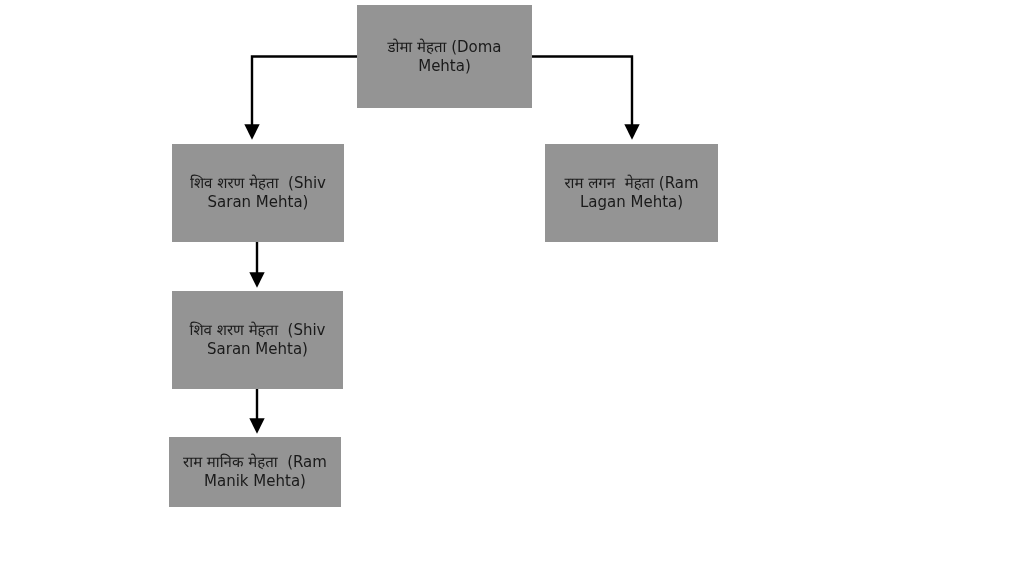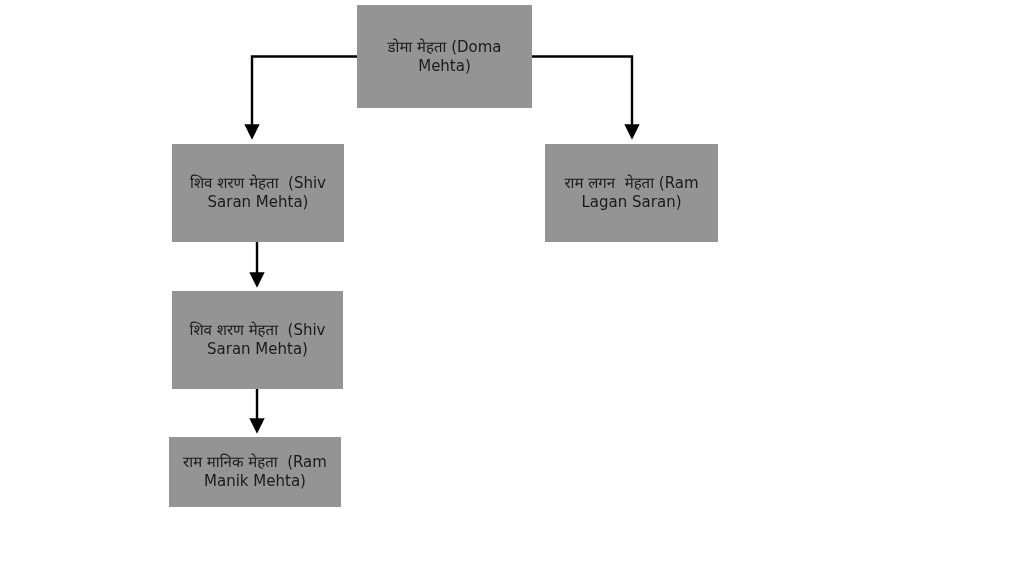--- a/index.html
+++ b/index.html
@@ -84,21 +84,21 @@
 
   <div class="node" id="node-root">
     <span class="node-label">डोमा मेहता (Doma Mehta)</span>
   </div>
 
   <div class="node" id="node-child1">
     <span class="node-label">शिव शरण मेहता  (Shiv Saran Mehta)</span>
   </div>
 
   <div class="node" id="node-child2">
-    <span class="node-label">राम लगन  मेहता (Ram Lagan Saran)</span>
+    <span class="node-label">राम लगन  मेहता (Ram Lagan Mehta)</span>
   </div>
 
   <div class="node" id="node-child3">
     <span class="node-label">शिव शरण मेहता  (Shiv Saran Mehta)</span>
   </div>
 
   <div class="node" id="node-child4">
     <span class="node-label">राम मानिक मेहता  (Ram Manik Mehta)</span>
   </div>
 

